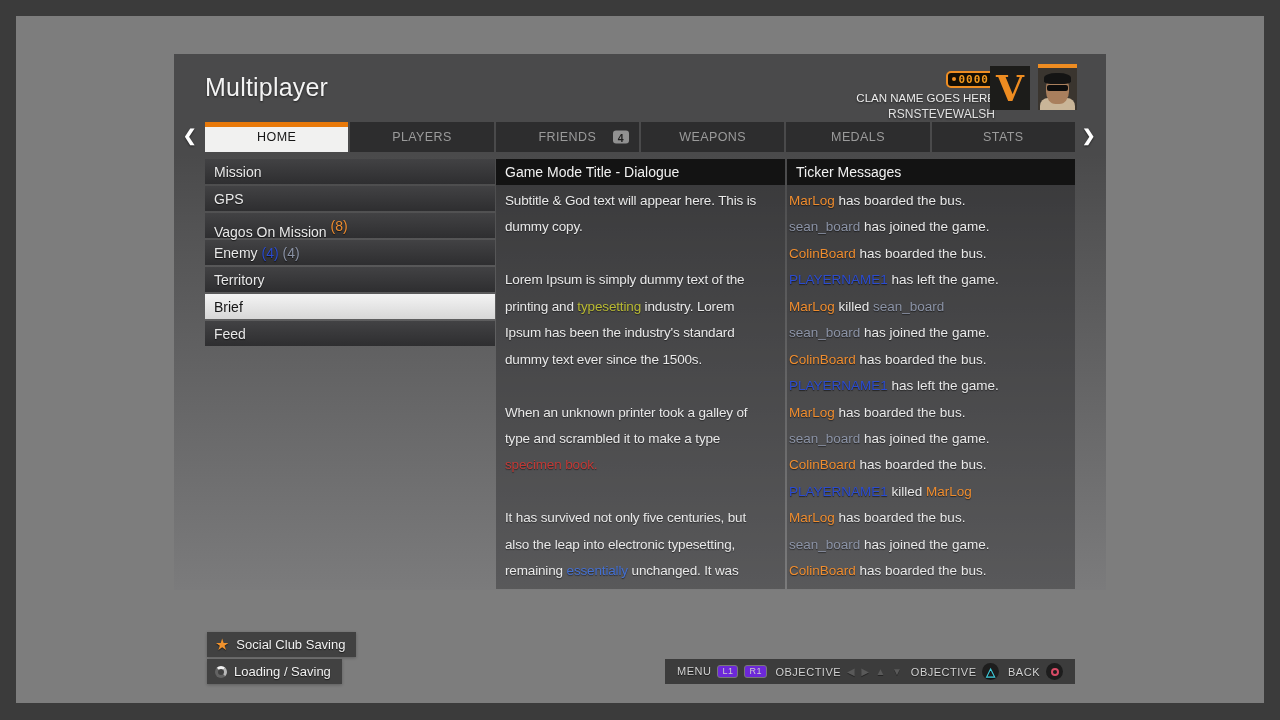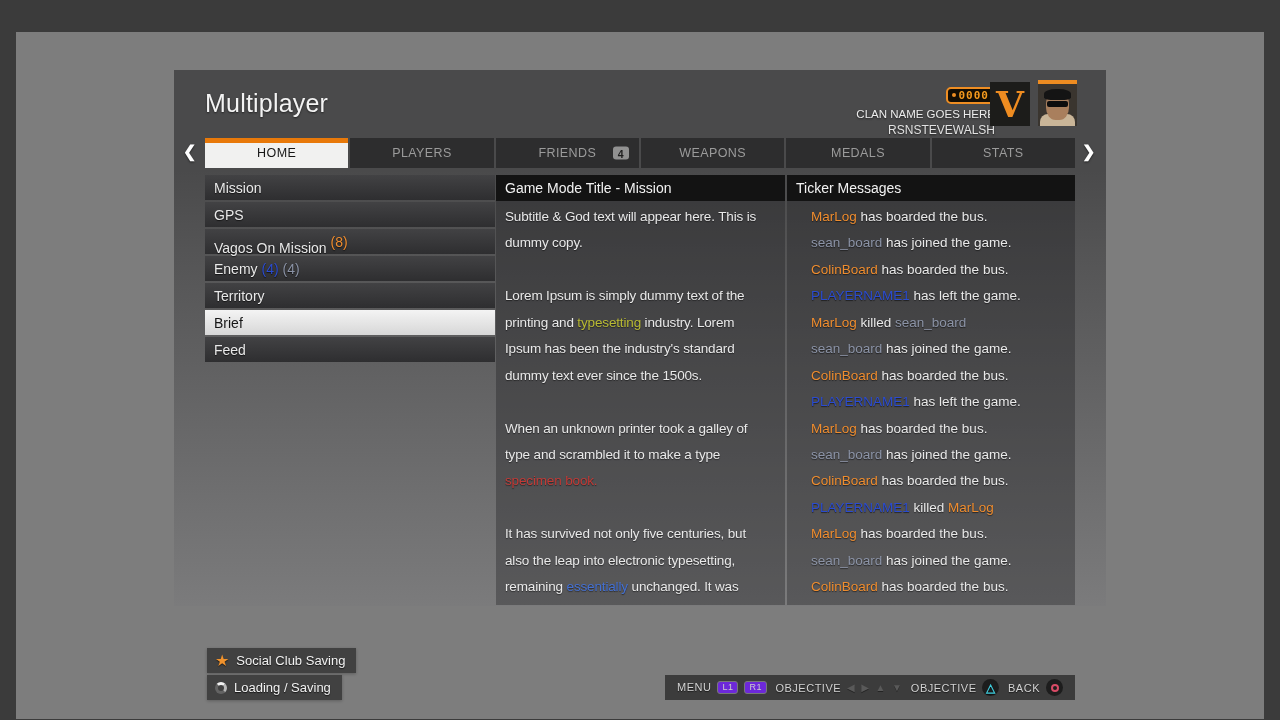--- a/index.html
+++ b/index.html
@@ -1,18 +1,18 @@
 <!DOCTYPE html>
 <html><head>
 <meta charset="utf-8">
 <style>
   * { margin:0; padding:0; box-sizing:border-box; }
   html,body { width:1280px; height:720px; overflow:hidden; background:#3b3b3b;
               font-family:"Liberation Sans", sans-serif; }
-  .stage { position:absolute; left:0; top:16px; width:1280px; height:584px; }
+  .stage { position:absolute; left:0; top:0; width:1280px; height:584px; }
 
   .page-bg { position:absolute; left:16px; top:16px; width:1248px; height:687px;
              background:#7d7d7d; }
 
   
   .panel { position:absolute; left:174px; top:54px; width:932px; height:536px;
            background:linear-gradient(180deg,#4a4a4b 0px,#4a4a4b 100px,#545455 180px,#7b7b7c 536px); }
 
   .page-title { position:absolute; left:31px; top:19px; font-size:25px; color:#f3f3f3;
                 text-shadow:0 1px 2px rgba(0,0,0,.55); letter-spacing:.2px; }
@@ -68,21 +68,21 @@
 
   .col-dialogue { position:absolute; left:322px; top:105px; width:289px; height:430px;
                   background:rgba(24,24,27,.34); overflow:hidden; }
   .dialogue-body { padding:3px 9px 0; }
   .d-line { height:26.45px; line-height:26.45px; font-size:13.5px; letter-spacing:-0.15px;
             white-space:pre; overflow:hidden; text-shadow:0 1px 1px rgba(0,0,0,.5); }
 
   .col-ticker { position:absolute; left:613px; top:105px; width:288px; height:430px;
                 background:rgba(24,24,27,.34); overflow:hidden; }
   .ticker-list { padding-top:3px; }
-  .t-row { height:26.45px; line-height:26.45px; padding:0 24px; font-size:13.5px;
+  .t-row { height:26.45px; line-height:26.45px; padding:0 2px; font-size:13.5px;
            white-space:pre; overflow:hidden; text-shadow:0 1px 1px rgba(0,0,0,.55); }
 
   
   .status-badge { position:absolute; height:25px; background:#414141; display:flex;
                   align-items:center; gap:7px; padding:0 11px 0 8px; color:#f1f1f1;
                   font-size:13px; text-shadow:0 1px 1px rgba(0,0,0,.7);
                   box-shadow:0 1px 3px rgba(0,0,0,.25); }
   .status-social { left:207px; top:632px; }
   .status-loading { left:207px; top:659px; }
   .star-ic { color:#f0922d; font-size:16px; line-height:1; text-shadow:0 1px 1px rgba(0,0,0,.6); }
@@ -161,21 +161,21 @@
         <div class="menu-item"><span style="color: rgb(233, 233, 233);">Mission</span></div>
         <div class="menu-item"><span style="color: rgb(233, 233, 233);">GPS</span></div>
         <div class="menu-item"><span style="color: rgb(233, 233, 233); margin-top: 12px;">Vagos On Mission </span><span style="color: rgb(239, 141, 47);">(8)</span></div>
         <div class="menu-item"><span style="color: rgb(233, 233, 233);">Enemy </span><span style="color: rgb(43, 76, 208);">(4)</span><span style="color: rgb(233, 233, 233);"> </span><span style="color: rgb(139, 147, 166);">(4)</span></div>
         <div class="menu-item"><span style="color: rgb(233, 233, 233);">Territory</span></div>
         <div class="menu-item selected"><span style="color: rgb(22, 22, 22);">Brief</span></div>
         <div class="menu-item"><span style="color: rgb(233, 233, 233);">Feed</span></div>
       </div>
 
     <div class="col-dialogue">
-      <div class="col-header">Game Mode Title - Mission</div>
+      <div class="col-header">Game Mode Title - Dialogue</div>
       <div class="dialogue-body" id="dialogue-body">
           <div class="d-line"><span style="color: rgb(233, 233, 233);">Subtitle &amp; God text will appear here. This is</span></div>
           <div class="d-line"><span style="color: rgb(233, 233, 233);">dummy copy.</span></div>
           <div class="d-line"></div>
           <div class="d-line"><span style="color: rgb(233, 233, 233);">Lorem Ipsum is simply dummy text of the</span></div>
           <div class="d-line"><span style="color: rgb(233, 233, 233);">printing and </span><span style="color: rgb(185, 186, 51);">typesetting</span><span style="color: rgb(233, 233, 233);"> industry. Lorem</span></div>
           <div class="d-line"><span style="color: rgb(233, 233, 233);">Ipsum has been the industry's standard</span></div>
           <div class="d-line"><span style="color: rgb(233, 233, 233);">dummy text ever since the 1500s.</span></div>
           <div class="d-line"></div>
           <div class="d-line"><span style="color: rgb(233, 233, 233);">When an unknown printer took a galley of</span></div>

